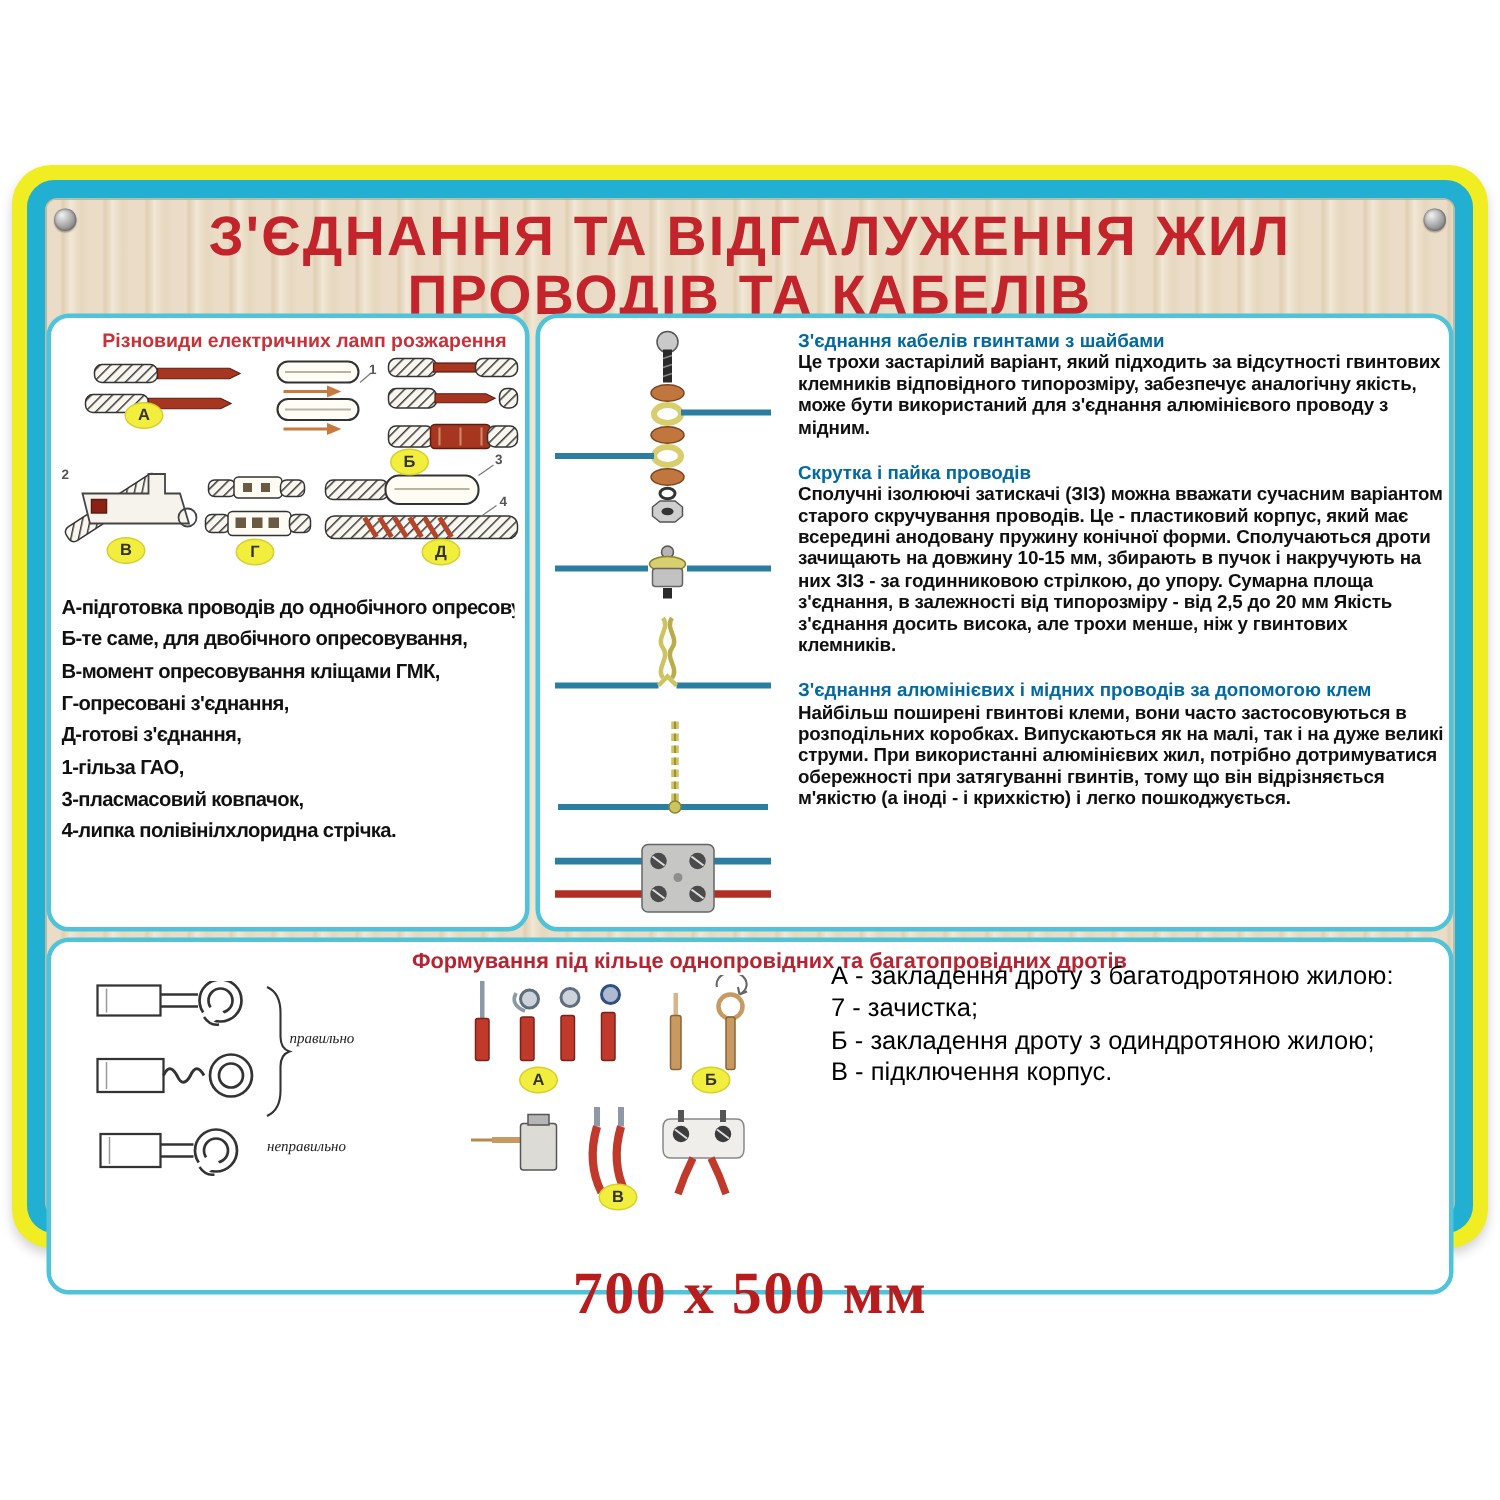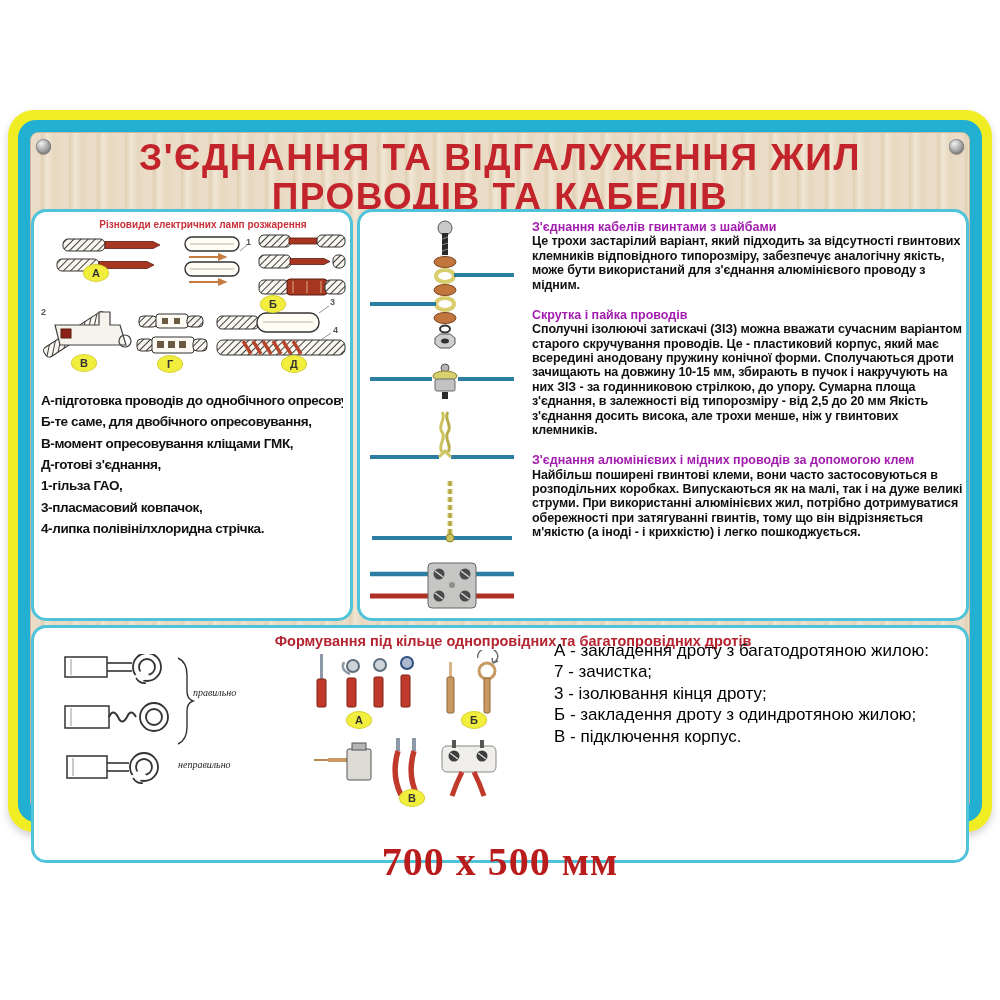--- a/index.html
+++ b/index.html
@@ -45,33 +45,33 @@
   .panel{
     position:absolute;background:#ffffff;border:3px solid #4fc3d9;
     border-radius:15px;box-sizing:border-box;
   }
   .panel-left {left:0;  top:76px; width:322px;height:412px;}
   .panel-right{left:326px;top:76px;width:612px;height:412px;}
   .panel-bottom{left:0; top:492px;width:938px;height:238px;padding-left:26px;}
 
   .pl-header{
     margin-top:7px;text-align:center;color:#c93038;font-weight:bold;
-    font-size:10px;letter-spacing:0;padding-left:22px;
+    font-size:13px;letter-spacing:0;padding-left:22px;
   }
   .pl-figure{position:relative;width:310px;height:152px;margin:3px auto 2px;}
   .pl-list{padding:3px 7px 0 7px;}
   .pl-list div{
     font-weight:bold;font-size:13.5px;letter-spacing:-0.4px;color:#111;
     line-height:1.58;white-space:nowrap;overflow:hidden;
   }
 
   .pr-figure{position:absolute;left:2px;top:4px;width:160px;height:400px;}
   .pr-texts{position:absolute;left:172px;top:8px;width:432px;}
   .rblock{margin-bottom:16px;}
-  .rhead{font-weight:bold;font-size:12.5px;color:#a21caf;line-height:1.15;}
+  .rhead{font-weight:bold;font-size:12.5px;color:#0369a1;line-height:1.15;}
   .rbody{font-weight:bold;font-size:12.5px;color:#101010;line-height:1.15;letter-spacing:-0.1px;}
 
   .pb-header{
     margin-top:5px;text-align:center;color:#b52430;font-weight:bold;font-size:14.5px;
   }
   .pb-loops{position:absolute;left:6px;top:26px;width:262px;height:156px;}
   .pb-forming{position:absolute;left:268px;top:22px;width:240px;height:158px;}
   .pb-list{position:absolute;left:520px;top:12px;width:410px;}
   .pb-list div{
     font-size:17px;color:#000000;line-height:1.26;white-space:nowrap;overflow:hidden;
@@ -194,20 +194,21 @@
           <span class="fignum" style="left:209px;top:4px;">1</span>
           <span class="fignum" style="left:4px;top:74px;">2</span>
           <span class="fignum" style="left:293px;top:64px;">3</span>
           <span class="fignum" style="left:296px;top:92px;">4</span>
         </div>
 
         <div class="pl-list">
           <div>А-підготовка проводів до однобічного опресовування,</div>
           <div>Б-те саме, для двобічного опресовування,</div>
           <div>В-момент опресовування кліщами ГМК,</div>
+          <div>Г-опресовані з'єднання,</div>
           <div>Д-готові з'єднання,</div>
           <div>1-гільза ГАО,</div>
           <div>3-пласмасовий ковпачок,</div>
           <div>4-липка полівінілхлоридна стрічка.</div>
         </div>
       </div>
 
       <div class="panel panel-right">
         <div class="pr-figure">
           <svg width="160" height="400" viewBox="0 0 160 400">
@@ -354,21 +355,20 @@
             <path d="M172,122 q6,12 10,24" fill="none" stroke="#c0392b" stroke-width="5"></path>
           </svg>
           <span class="figlabel" style="left:57px;top:70px;">А</span>
           <span class="figlabel" style="left:172px;top:70px;">Б</span>
           <span class="figlabel" style="left:110px;top:148px;">В</span>
         </div>
 
         <div class="pb-list">
           <div>А - закладення дроту з багатодротяною жилою:</div>
           <div>7 - зачистка;</div>
-          <div>3 - ізолювання кінця дроту;</div>
           <div>Б - закладення дроту з одиндротяною жилою;</div>
           <div>В - підключення корпус.</div>
         </div>
       </div>
 
     </div>
   </div>
 </div>
 
 <div class="caption">700 x 500 мм</div>

